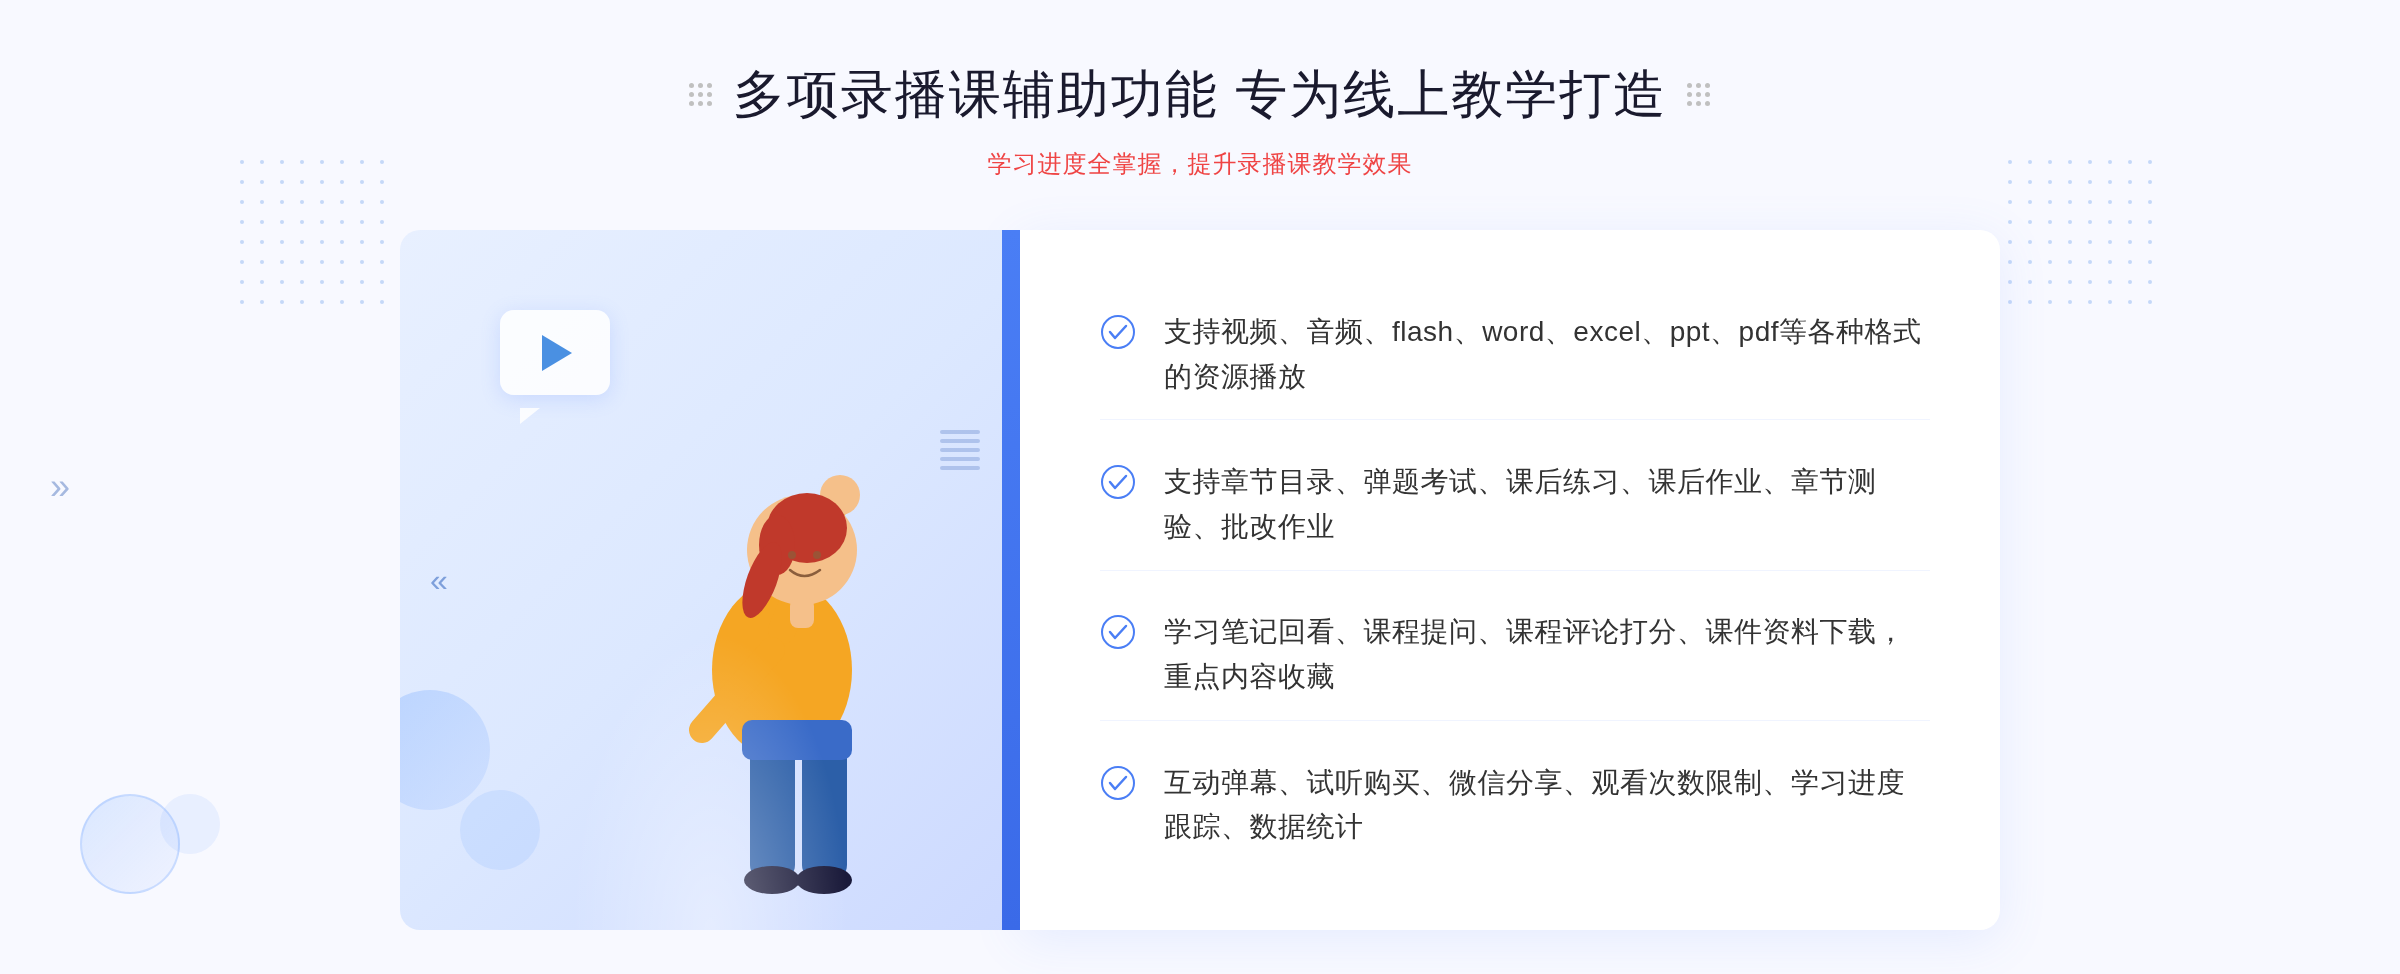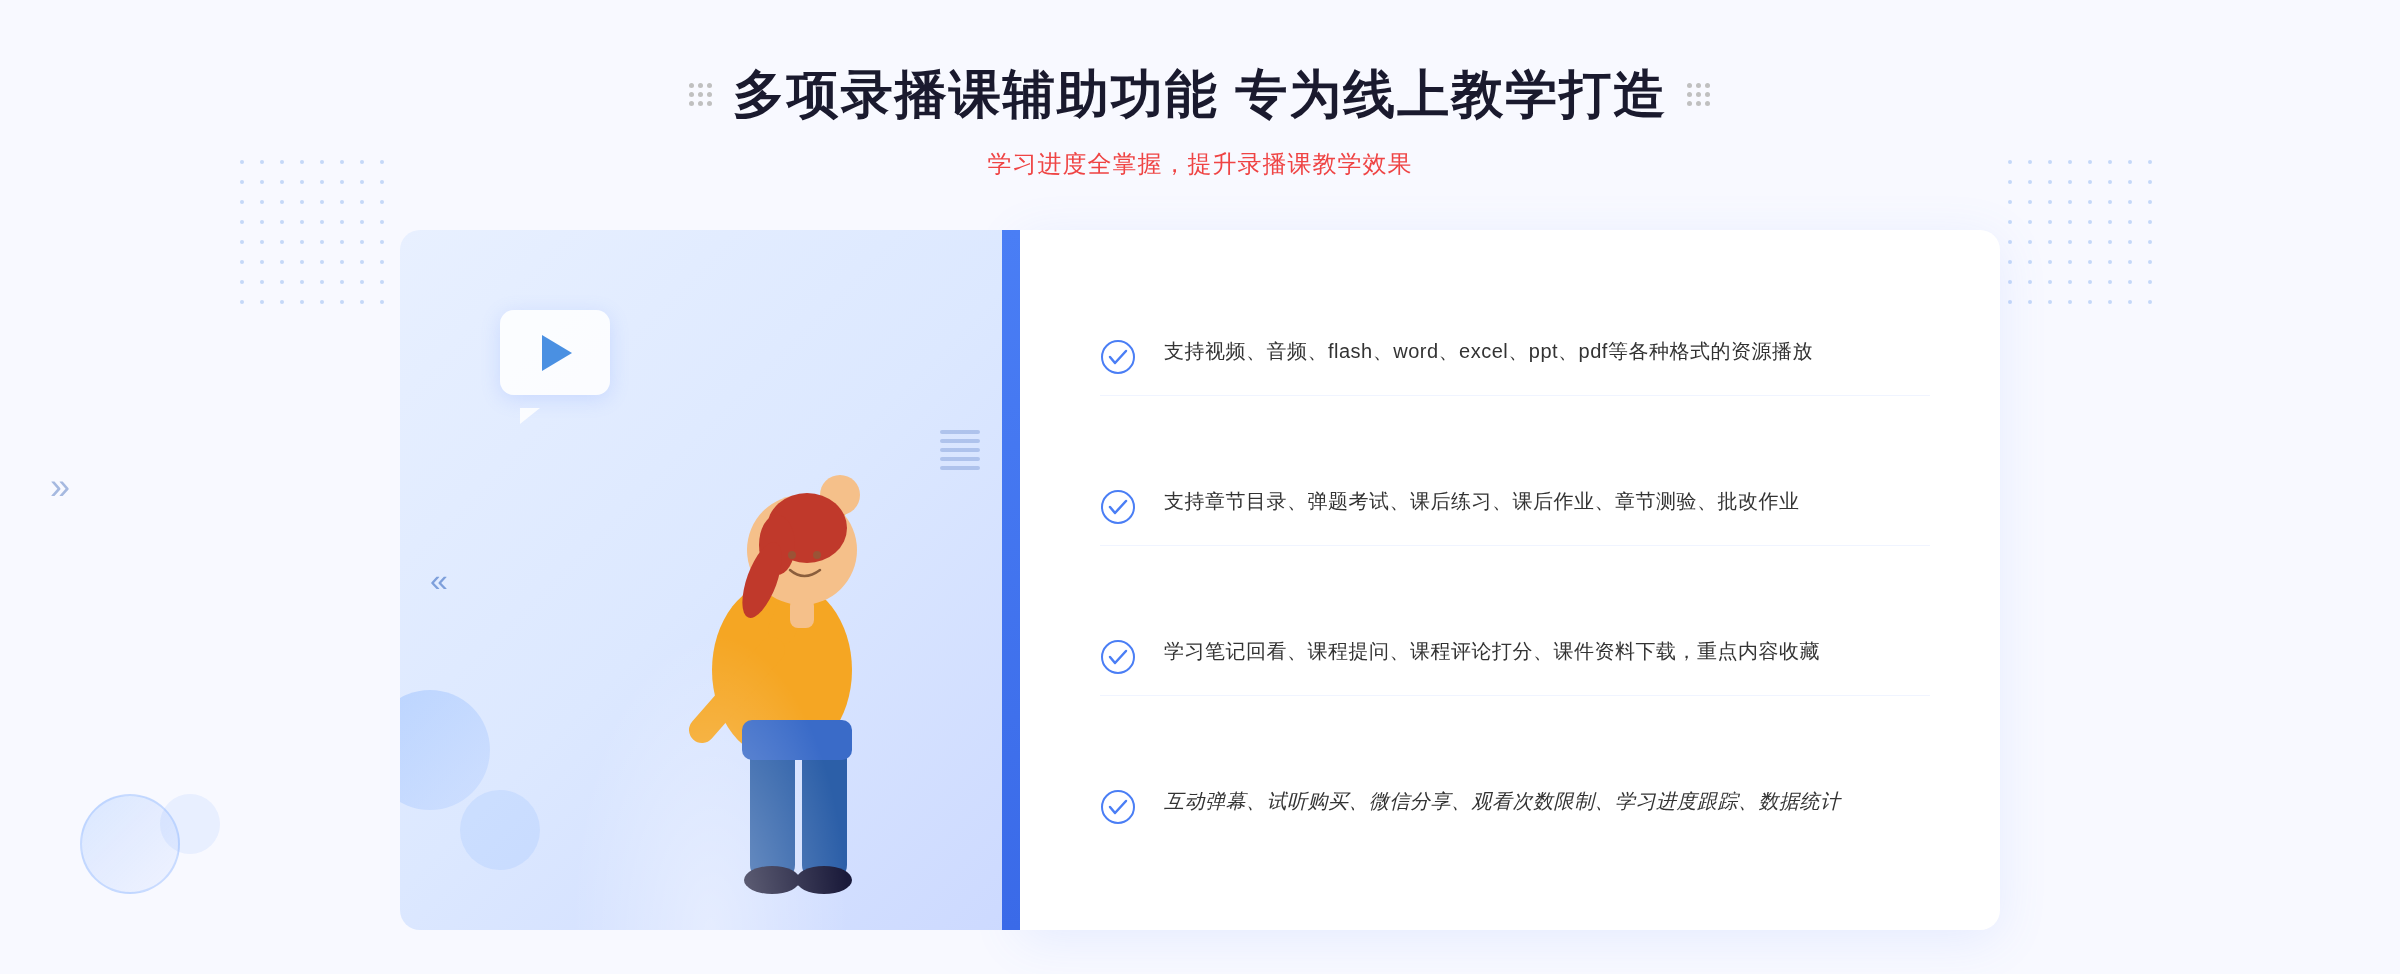--- a/index.html
+++ b/index.html
@@ -95,21 +95,21 @@
 
     .title-decoration .dec-grid span {
       width: 5px;
       height: 5px;
       background: #c0c0c0;
       border-radius: 50%;
     }
 
     .main-title {
       font-size: 52px;
-      font-weight: 700;
+      font-weight: 400;
       color: #1a1a2e;
       letter-spacing: 2px;
     }
 
     .sub-title {
       font-size: 24px;
       color: #ef4444;
       letter-spacing: 1px;
     }
 
@@ -268,32 +268,31 @@
     .feature-item {
       display: flex;
       align-items: flex-start;
       gap: 28px;
       padding: 20px 0;
       border-bottom: 1px solid #f0f4ff;
     }
 
     .feature-item:last-child {
       border-bottom: none;
-      font-style: italic;
     }
 
     .check-icon {
       width: 36px;
       height: 36px;
       flex-shrink: 0;
       margin-top: 4px;
     }
 
     .feature-text {
-      font-size: 20px;
+      font-size: 28px;
       color: #333;
       line-height: 1.6;
       letter-spacing: 0.5px;
     }
 
     
     .side-arrow-left {
       position: absolute;
       left: 50px;
       top: 50%;

